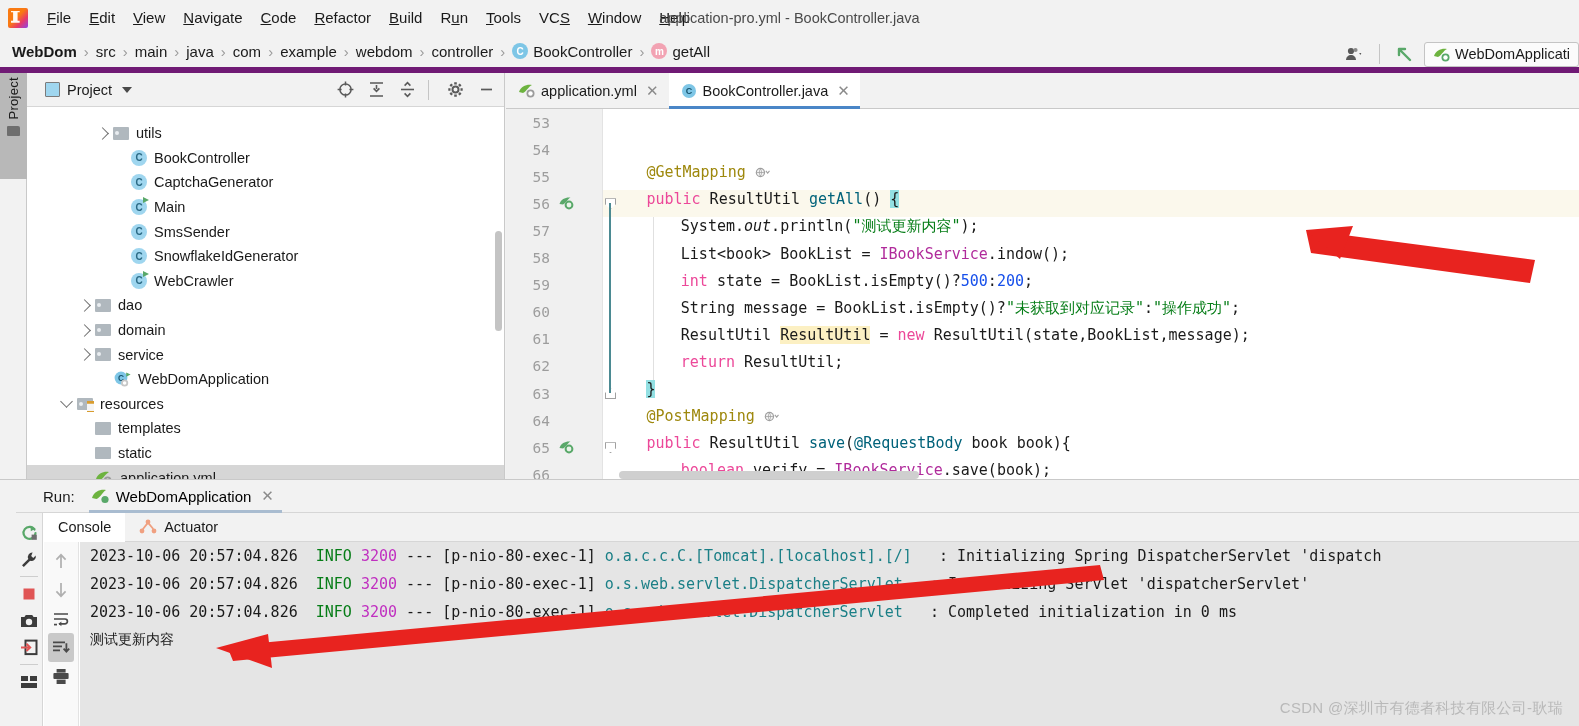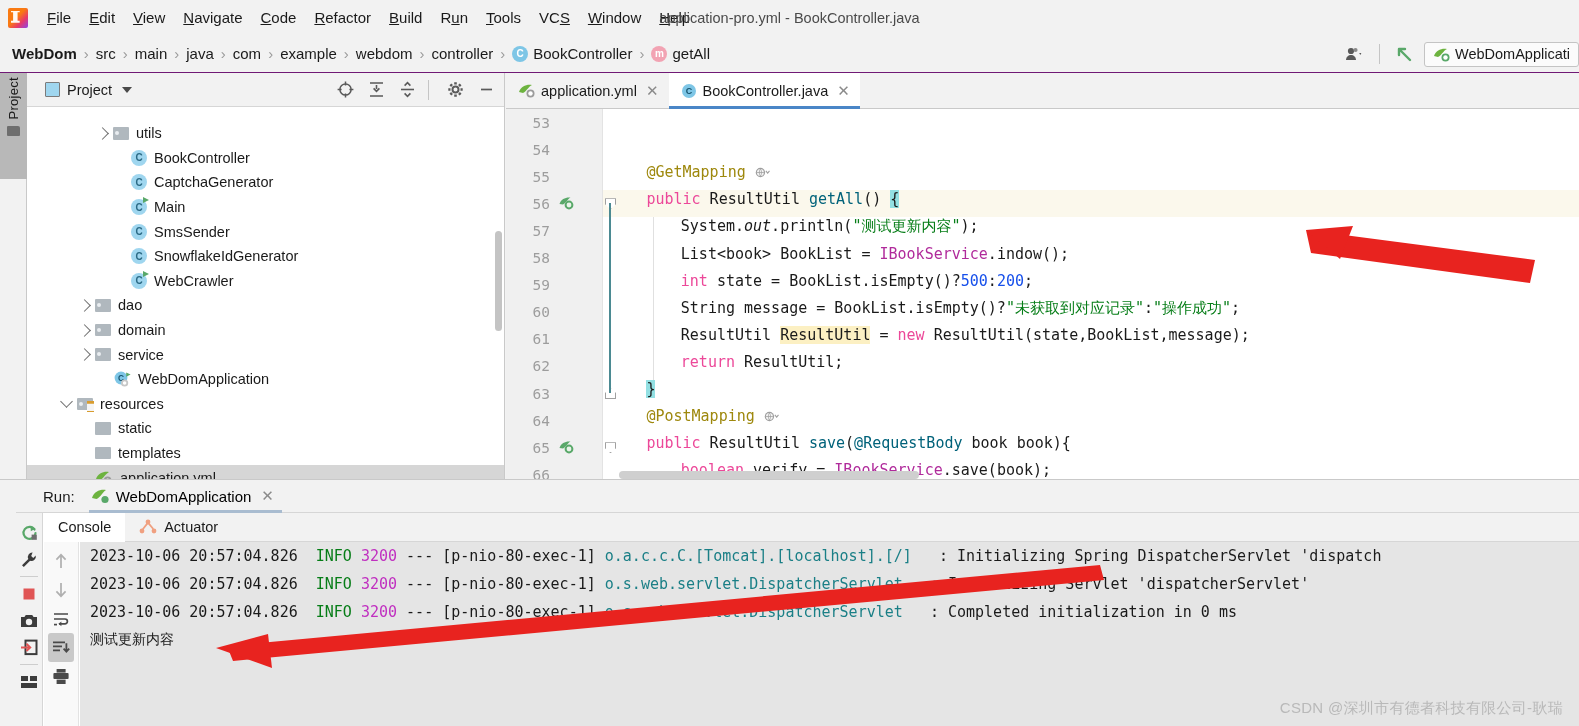--- a/index.html
+++ b/index.html
@@ -38,21 +38,21 @@
   .menu-item u { text-decoration: underline; }
   .win-title {
     position: absolute; left: 0; top: 0; width: 1579px; height: 35px;
     display: flex; align-items: center; justify-content: center;
     font-size: 14.5px; color: #4a4a4a; pointer-events: none;
   }
 
   
   .navbar {
     position: absolute; left: 0; top: 35px; width: 1579px; height: 38px;
-    background: #f2f2f2; border-bottom: 1px solid #701a75;
+    background: #f2f2f2; border-bottom: 6px solid #701a75;
     display: flex; align-items: center;
   }
   .crumb { display: flex; align-items: center; font-size: 15px; color: #1a1a1a; }
   .crumb.first { font-weight: bold; padding-left: 12px; }
   .crumb-sep { color: #9b9b9b; margin: 0 7px; font-size: 15px; }
   .cls-badge, .mth-badge {
     display:inline-flex; align-items:center; justify-content:center;
     width:16px; height:16px; border-radius:50%;
     font-size:10px; color:#fff; margin-right:5px; font-weight:bold;
   }
@@ -473,26 +473,26 @@
           <div class="trow" style="padding-left: 28px;">
             <span class="arrow-slot">
               <span class="arrow open" style="margin-top: -4px;"></span>
             </span>
             <span class="folder res" style="display: flex; align-items: center;"></span>
             <span class="tlabel">resources</span>
           </div>
           <div class="trow" style="padding-left: 46px;">
             <span class="arrow-slot"></span>
             <span class="folder plain" style="display: flex; align-items: center;"></span>
+            <span class="tlabel">templates</span>
+          </div>
+          <div class="trow" style="padding-left: 46px;">
+            <span class="arrow-slot"></span>
+            <span class="folder plain" style="display: flex; align-items: center;"></span>
             <span class="tlabel">static</span>
-          </div>
-          <div class="trow" style="padding-left: 46px;">
-            <span class="arrow-slot"></span>
-            <span class="folder plain" style="display: flex; align-items: center;"></span>
-            <span class="tlabel">templates</span>
           </div>
           <div class="trow selected" style="padding-left: 46px;">
             <span class="arrow-slot"></span>
             <span style="display: flex; align-items: center;">
               <svg width="18" height="15" viewBox="0 0 18 15">
                 <path d="M1 9 C3 3.2, 9 1, 14 2 C10 4.2, 9 8, 5 10 Z" fill="#6db33f"></path>
                 <circle cx="12.6" cy="10.4" r="3.8" fill="#9b9b9b"></circle>
                 <circle cx="12.6" cy="10.4" r="2" fill="#ffffff"></circle>
               </svg>
             </span>

